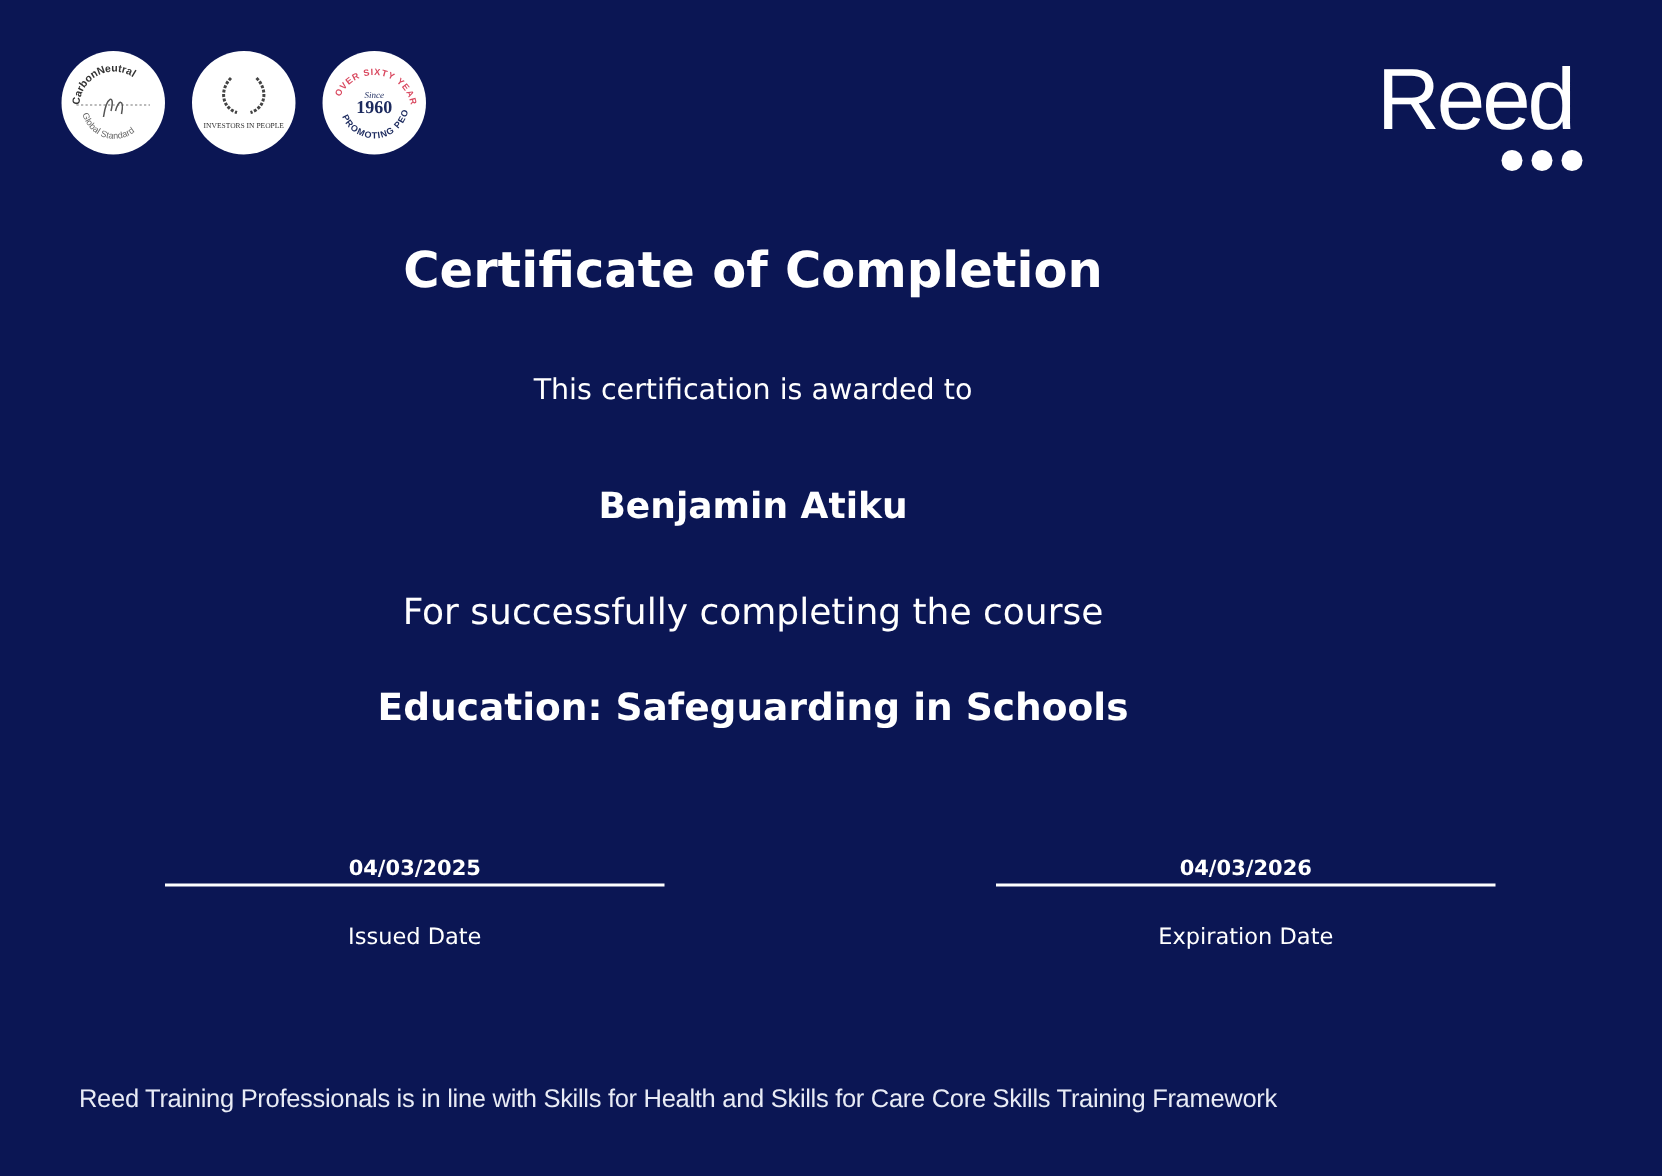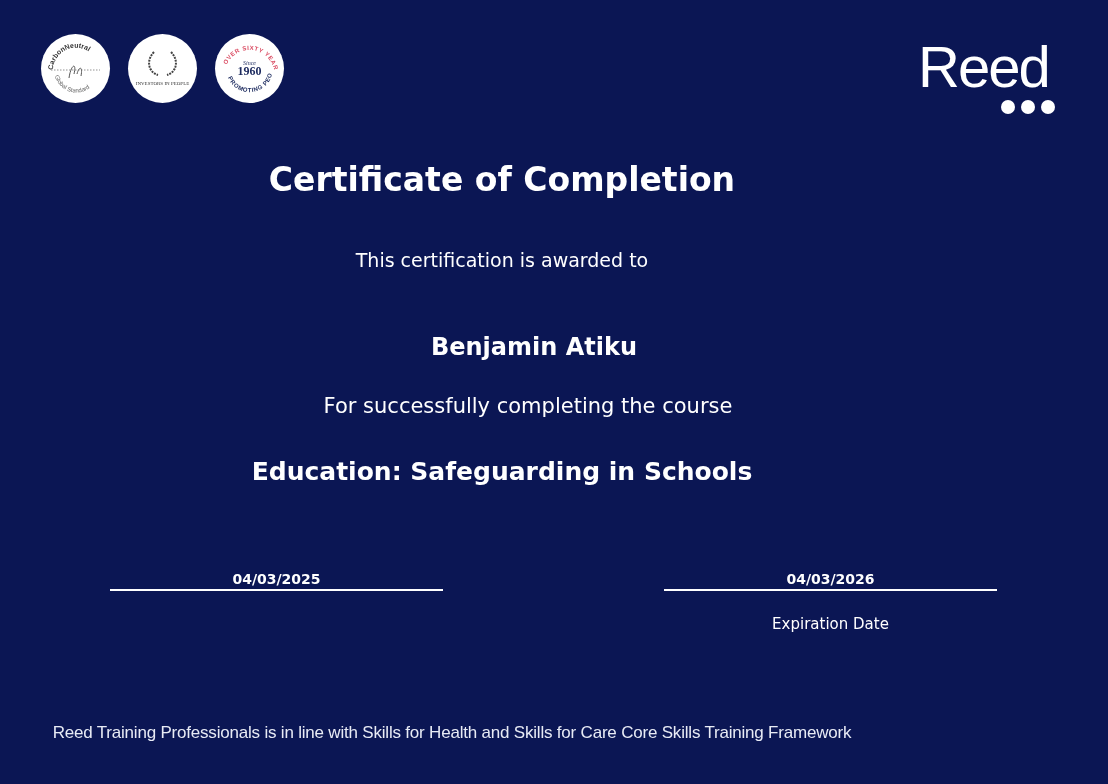--- a/index.html
+++ b/index.html
@@ -20,22 +20,22 @@
     .logo { position: absolute; left: 918px; top: 38px; width: 150px; }
     .logo-word {
       font-family: "Liberation Sans", sans-serif; font-weight: 400;
       font-size: 58px; line-height: 58px; letter-spacing: -2px; color: #ffffff;
     }
     .logo-dots { position: absolute; left: 83px; top: 62px; display: flex; gap: 6px; }
     .logo-dots span { width: 14px; height: 14px; border-radius: 50%; background: #fff; display: block; }
     .center { position: absolute; left: 0; width: 1004px; text-align: center; }
     .title { top: 160px; font-size: 33px; font-weight: 700; }
     .awarded { top: 249px; font-size: 19px; font-weight: 400; }
-    .recipient { top: 333px; font-size: 24px; font-weight: 700; padding-left: 32px; }
-    .forcourse { top: 394px; font-size: 21px; margin-left: 26px; }
+    .recipient { top: 323px; font-size: 24px; font-weight: 700; }
+    .forcourse { top: 394px; font-size: 24px; }
     .course { top: 457px; font-size: 25px; font-weight: 700; }
     .datebox { position: absolute; top: 571px; width: 333px; text-align: center; }
     .datebox .val { font-size: 14px; font-weight: 700; height: 17px; line-height: 17px; }
     .datebox .line { height: 2px; background: #ffffff; margin-top: 1px; }
     .datebox .lbl { font-size: 15px; margin-top: 24px; }
     .footer {
       position: absolute; top: 723px; left: 0; width: 904px; text-align: center;
       font-family: "Liberation Sans", sans-serif; font-size: 17px; color: #e8ebf5;
       letter-spacing: -0.2px;
     }
@@ -96,20 +96,21 @@
 
 <div class="center title">Certificate of Completion</div>
 <div class="center awarded">This certification is awarded to</div>
 <div class="center recipient">Benjamin Atiku</div>
 <div class="center forcourse">For successfully completing the course</div>
 <div class="center course">Education: Safeguarding in Schools</div>
 
 <div class="datebox" style="left:110px;">
   <div class="val">04/03/2025</div>
   <div class="line"></div>
+  <div class="lbl">Issued Date</div>
 </div>
 
 <div class="datebox" style="left:664px;">
   <div class="val">04/03/2026</div>
   <div class="line"></div>
   <div class="lbl">Expiration Date</div>
 </div>
 
 <div class="footer">Reed Training Professionals is in line with Skills for Health and Skills for Care Core Skills Training Framework</div>
 

